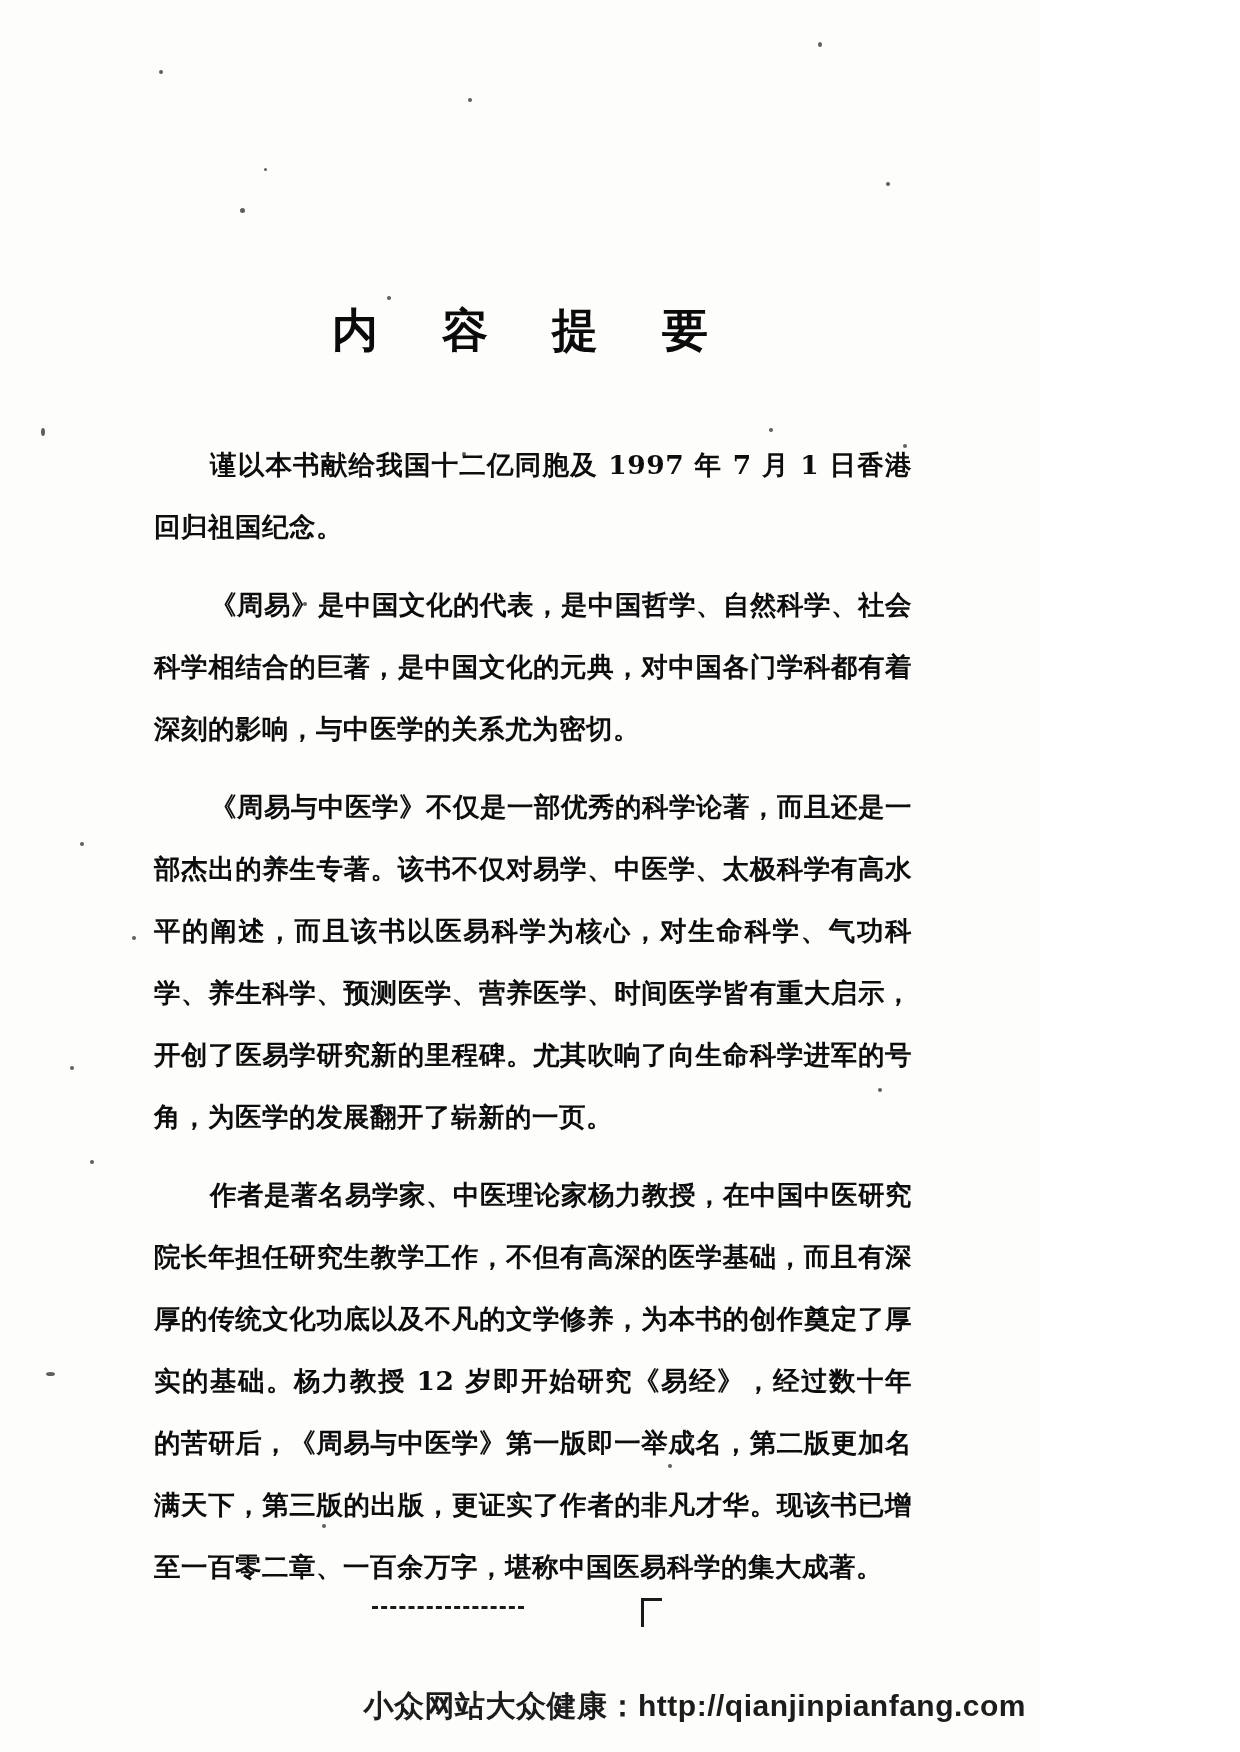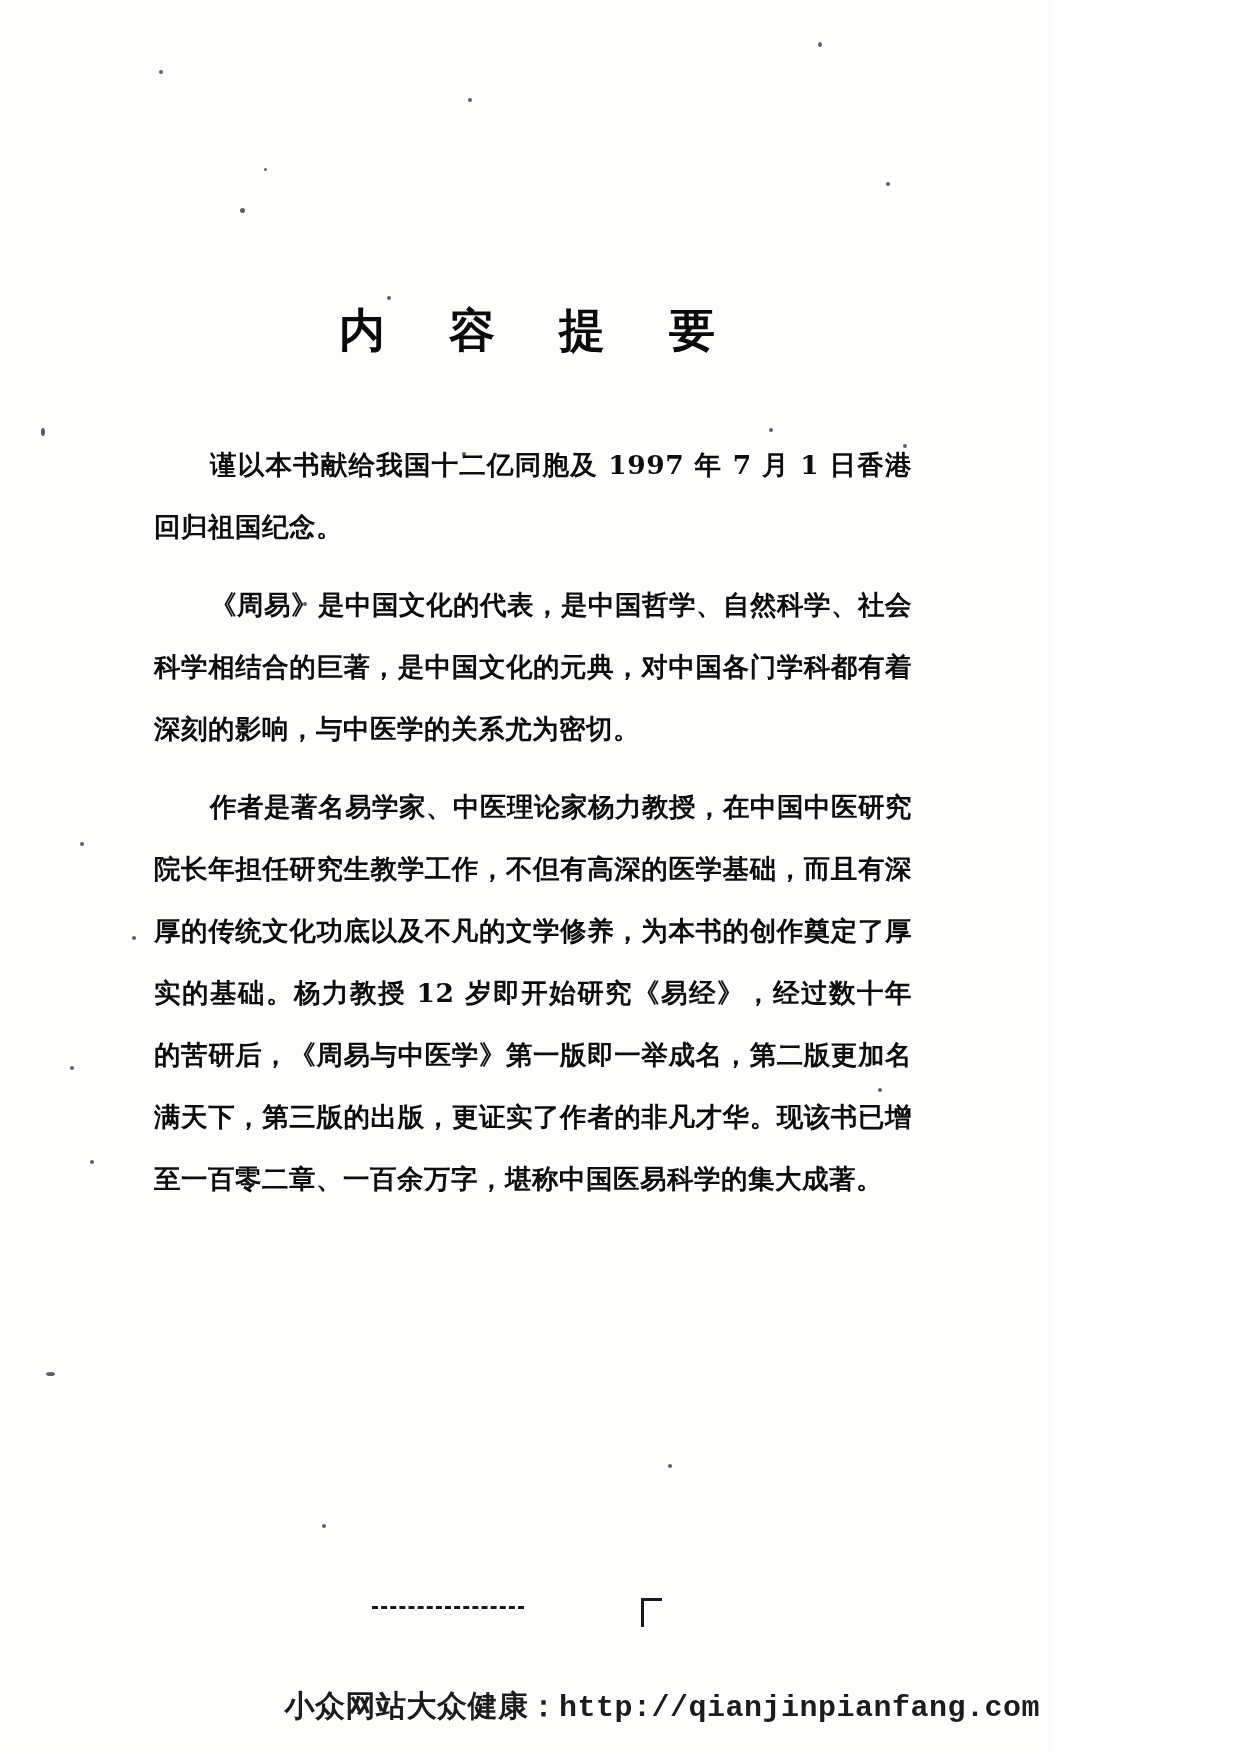--- a/index.html
+++ b/index.html
@@ -9,21 +9,20 @@
   }
   body {
     font-family: "DejaVu Sans", "Liberation Sans", sans-serif;
   }
   #page {
     position: relative;
     width: 1040px;
     height: 1752px;
     background: #fdfdfb;
     overflow: hidden;
-    padding-left: 14px;
   }
 
   
   .speck {
     position: absolute;
     background: #2a2a2a;
     border-radius: 50%;
     opacity: .75;
   }
 
@@ -83,21 +82,21 @@
     border-top: 3px solid #1a1a1a;
   }
 
   
   #watermark {
     position: absolute;
     left: 0;
     right: 14px;
     top: 1686px;
     text-align: right;
-    font-family: Liberation Mono, monospace;
+    font-family: Liberation Sans, sans-serif;
     font-size: 30px;
     font-weight: 700;
     color: #1c1c1c;
     letter-spacing: 0.5px;
     white-space: nowrap;
   }
 </style>
 </head>
 <body>
 
@@ -124,20 +123,21 @@
   <div class="speck" style="left:668px;top:1464px;width:4px;height:4px;"></div>
   <div class="speck" style="left:322px;top:1524px;width:4px;height:4px;"></div>
   <div class="speck" style="left:1086px;top:1104px;width:4px;height:4px;"></div>
   <div class="speck" style="left:1168px;top:662px;width:4px;height:4px;"></div>
 
   <div id="doc-title">内 容 提 要</div>
 
   <div id="body-block">
     <p class="para">谨以本书献给我国十二亿同胞及 1997 年 7 月 1 日香港回归祖国纪念。</p>
     <p class="para">《周易》是中国文化的代表，是中国哲学、自然科学、社会科学相结合的巨著，是中国文化的元典，对中国各门学科都有着深刻的影响，与中医学的关系尤为密切。</p>
+    <p class="para">《周易与中医学》不仅是一部优秀的科学论著，而且还是一部杰出的养生专著。该书不仅对易学、中医学、太极科学有高水平的阐述，而且该书以医易科学为核心，对生命科学、气功科学、养生科学、预测医学、营养医学、时间医学皆有重大启示，开创了医易学研究新的里程碑。尤其吹响了向生命科学进军的号角，为医学的发展翻开了崭新的一页。</p>
     <p class="para">作者是著名易学家、中医理论家杨力教授，在中国中医研究院长年担任研究生教学工作，不但有高深的医学基础，而且有深厚的传统文化功底以及不凡的文学修养，为本书的创作奠定了厚实的基础。杨力教授 12 岁即开始研究《易经》，经过数十年的苦研后，《周易与中医学》第一版即一举成名，第二版更加名满天下，第三版的出版，更证实了作者的非凡才华。现该书已增至一百零二章、一百余万字，堪称中国医易科学的集大成著。</p>
   </div>
 
   <div id="dashed-rule"></div>
   <div id="corner-mark"></div>
 
   <div id="watermark">小众网站大众健康：http://qianjinpianfang.com</div>
 
 </div>
 

